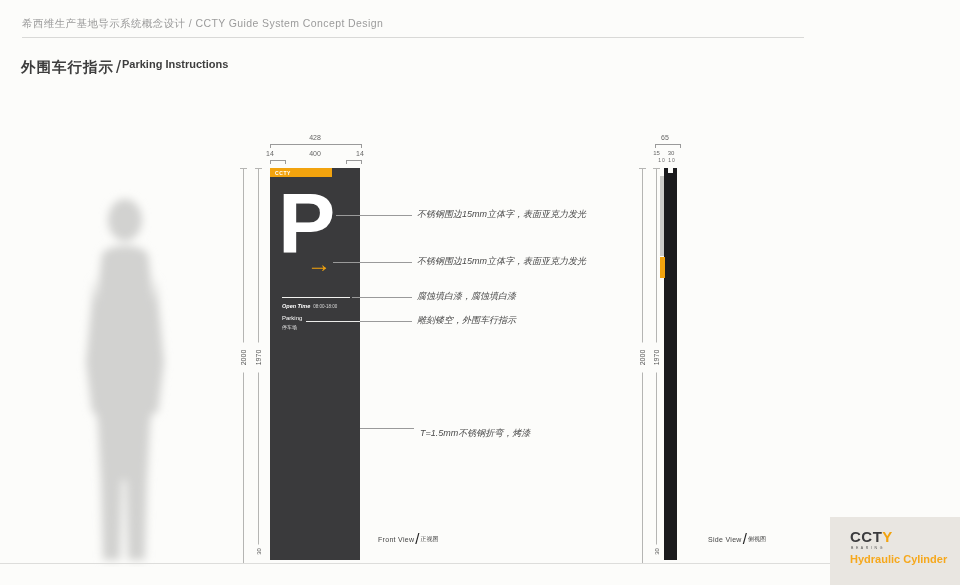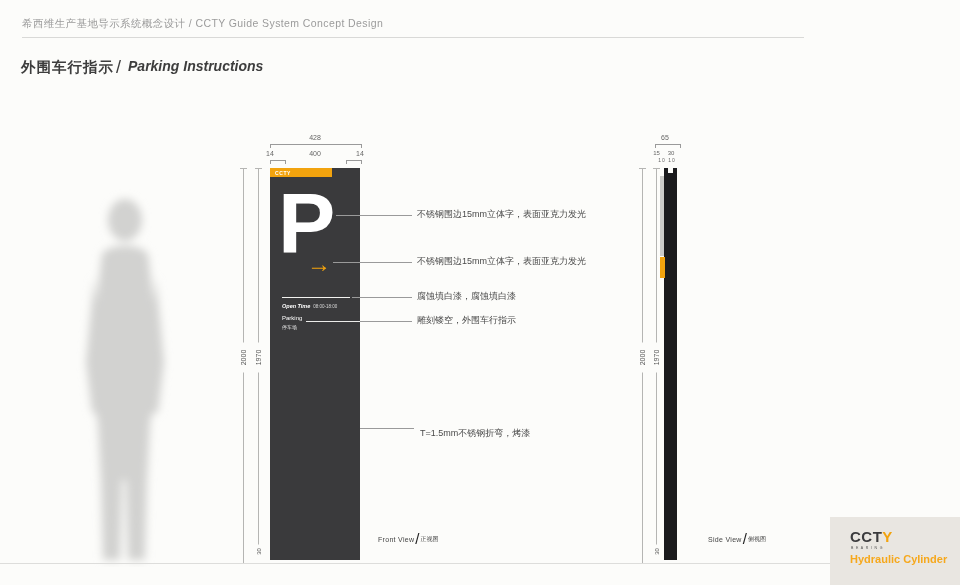--- a/index.html
+++ b/index.html
@@ -9,21 +9,21 @@
     font-family:"Liberation Sans", sans-serif;
     -webkit-font-smoothing:antialiased;
   }
   .abs{position:absolute;}
   
   .hdr-title{font-size:10.5px;color:#9b9b9b;letter-spacing:.4px;white-space:nowrap;}
   .hdr-rule{height:1px;background:#d9d9d7;}
   .sec-title{display:flex;align-items:flex-start;color:#3d3d3d;}
   .sec-zh{font-size:14.5px;font-weight:600;letter-spacing:1px;}
   .sec-slash{font-size:18px;font-weight:300;margin:0 1px 0 2px;line-height:1;}
-  .sec-en{font-size:14px;font-style:italic;font-weight:700;margin-bottom:1px;margin-left:6px;}
+  .sec-en{font-size:11px;font-weight:700;margin-bottom:1px;}
   
   .dim{font-size:7px;color:#666;text-align:center;line-height:1;white-space:nowrap;}
   .dim-sm{font-size:6px;}
   .dim-xs{font-size:5px;letter-spacing:1px;}
   .hbr{height:3px;border-top:1px solid #9a9a9a;border-left:1px solid #9a9a9a;border-right:1px solid #9a9a9a;}
   .vln{width:0;border-left:1px solid #b5b5b3;}
   .vtick{height:1px;background:#b5b5b3;width:7px;}
   .vlabel{width:30px;height:11px;display:flex;align-items:center;justify-content:center;
           transform:rotate(-90deg);background:#fcfcfa;font-size:7px;color:#555;line-height:1;}
   .vlabel-sm{width:14px;height:9px;font-size:6px;}
@@ -34,21 +34,21 @@
   .pletter{color:#fff;font-size:86px;font-weight:700;line-height:1;letter-spacing:0;}
   .arrow{color:#f2a30e;font-size:24px;line-height:1;font-weight:400;}
   .srule{height:1px;background:#f2f2f0;}
   .ot{color:#fff;font-size:5.5px;font-style:italic;font-weight:700;white-space:nowrap;}
   .ot .val{font-size:4.5px;font-weight:400;color:#d8d8d8;margin-left:3px;font-style:normal;}
   .pk{color:#fff;font-size:6px;white-space:nowrap;}
   .pkzh{color:#e8e8e8;font-size:5px;white-space:nowrap;}
   
   .leader{height:1px;background:#9a9a9a;}
   .leader-w{height:1px;background:#ececea;}
-  .ann{font-size:9px;color:#4a4a4a;white-space:nowrap;line-height:1.1;}
+  .ann{font-size:9px;color:#4a4a4a;white-space:nowrap;line-height:1.1;font-style:italic;}
   
   .vwlabel{display:flex;align-items:flex-end;color:#444;}
   .vw-en{font-size:7px;margin-bottom:3px;letter-spacing:.3px;}
   .vw-slash{font-size:15px;font-weight:300;color:#222;margin:0 1px;line-height:1;}
   .vw-zh{font-size:6px;margin-bottom:2px;}
   .ground{height:1px;background:#dddddb;}
   
   .sbar{background:#1b1b1d;}
   .snotch{background:#fcfcfa;}
   .sgray{background:#cbcbc9;}

